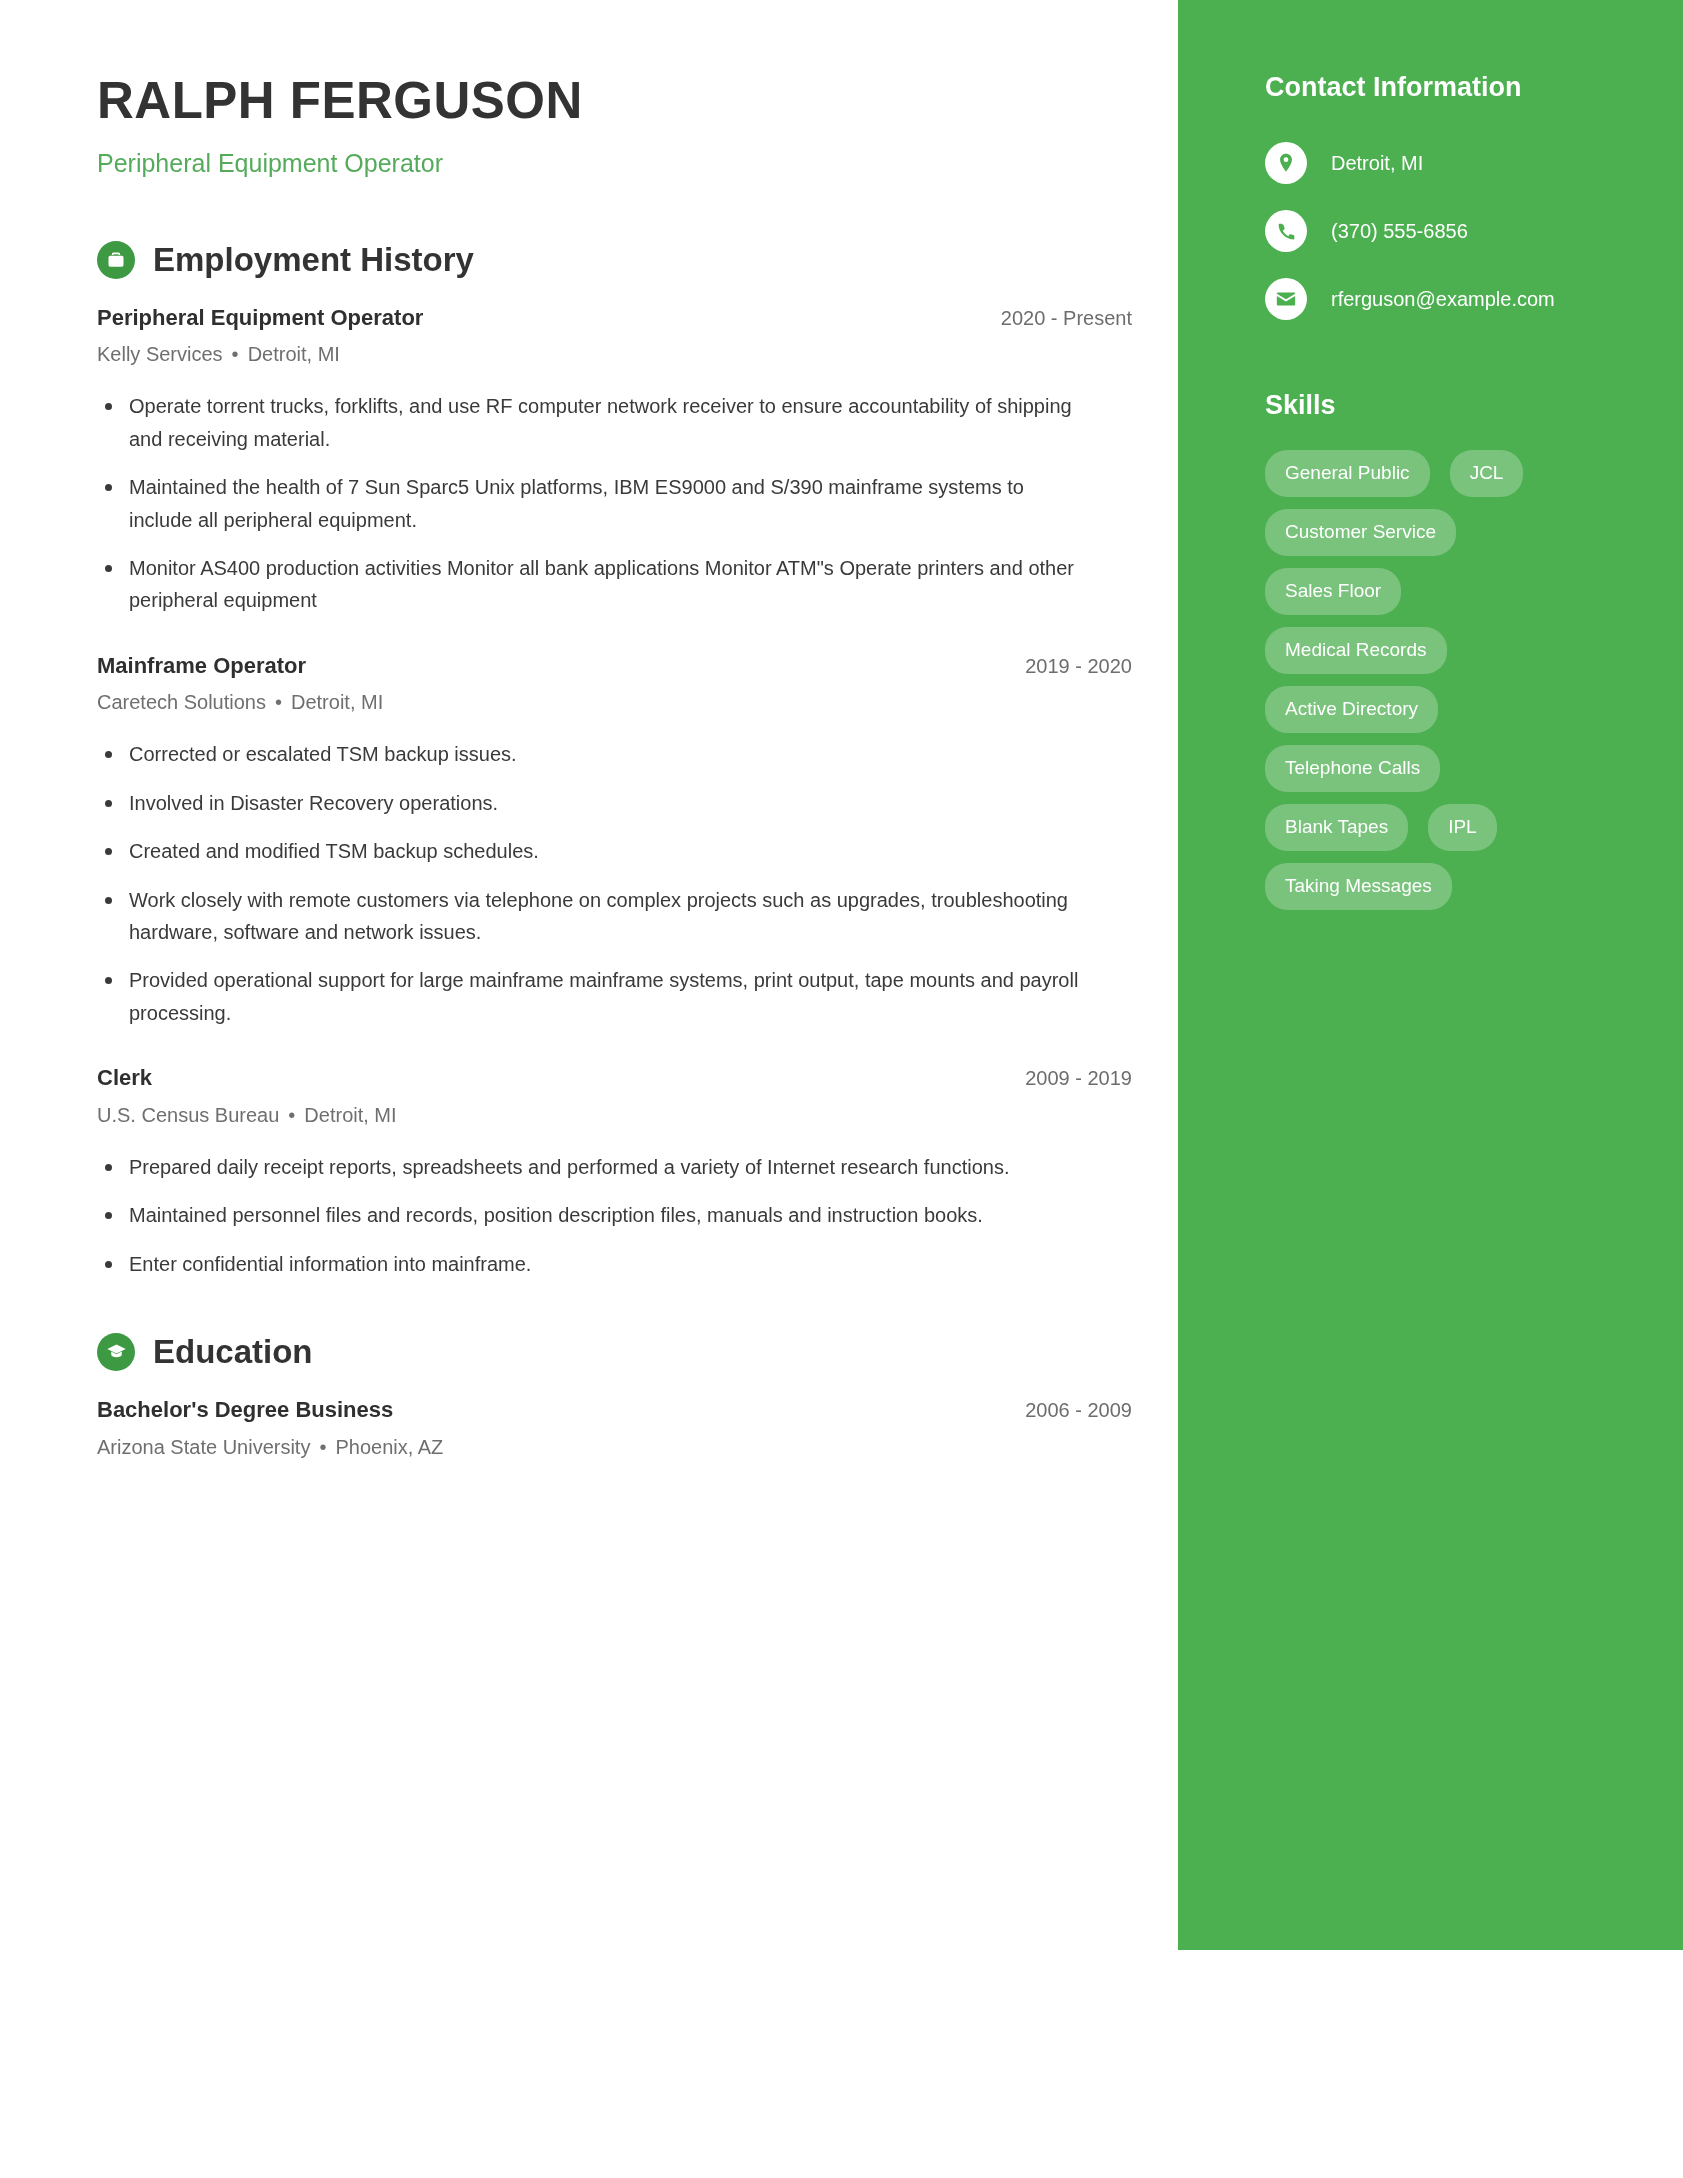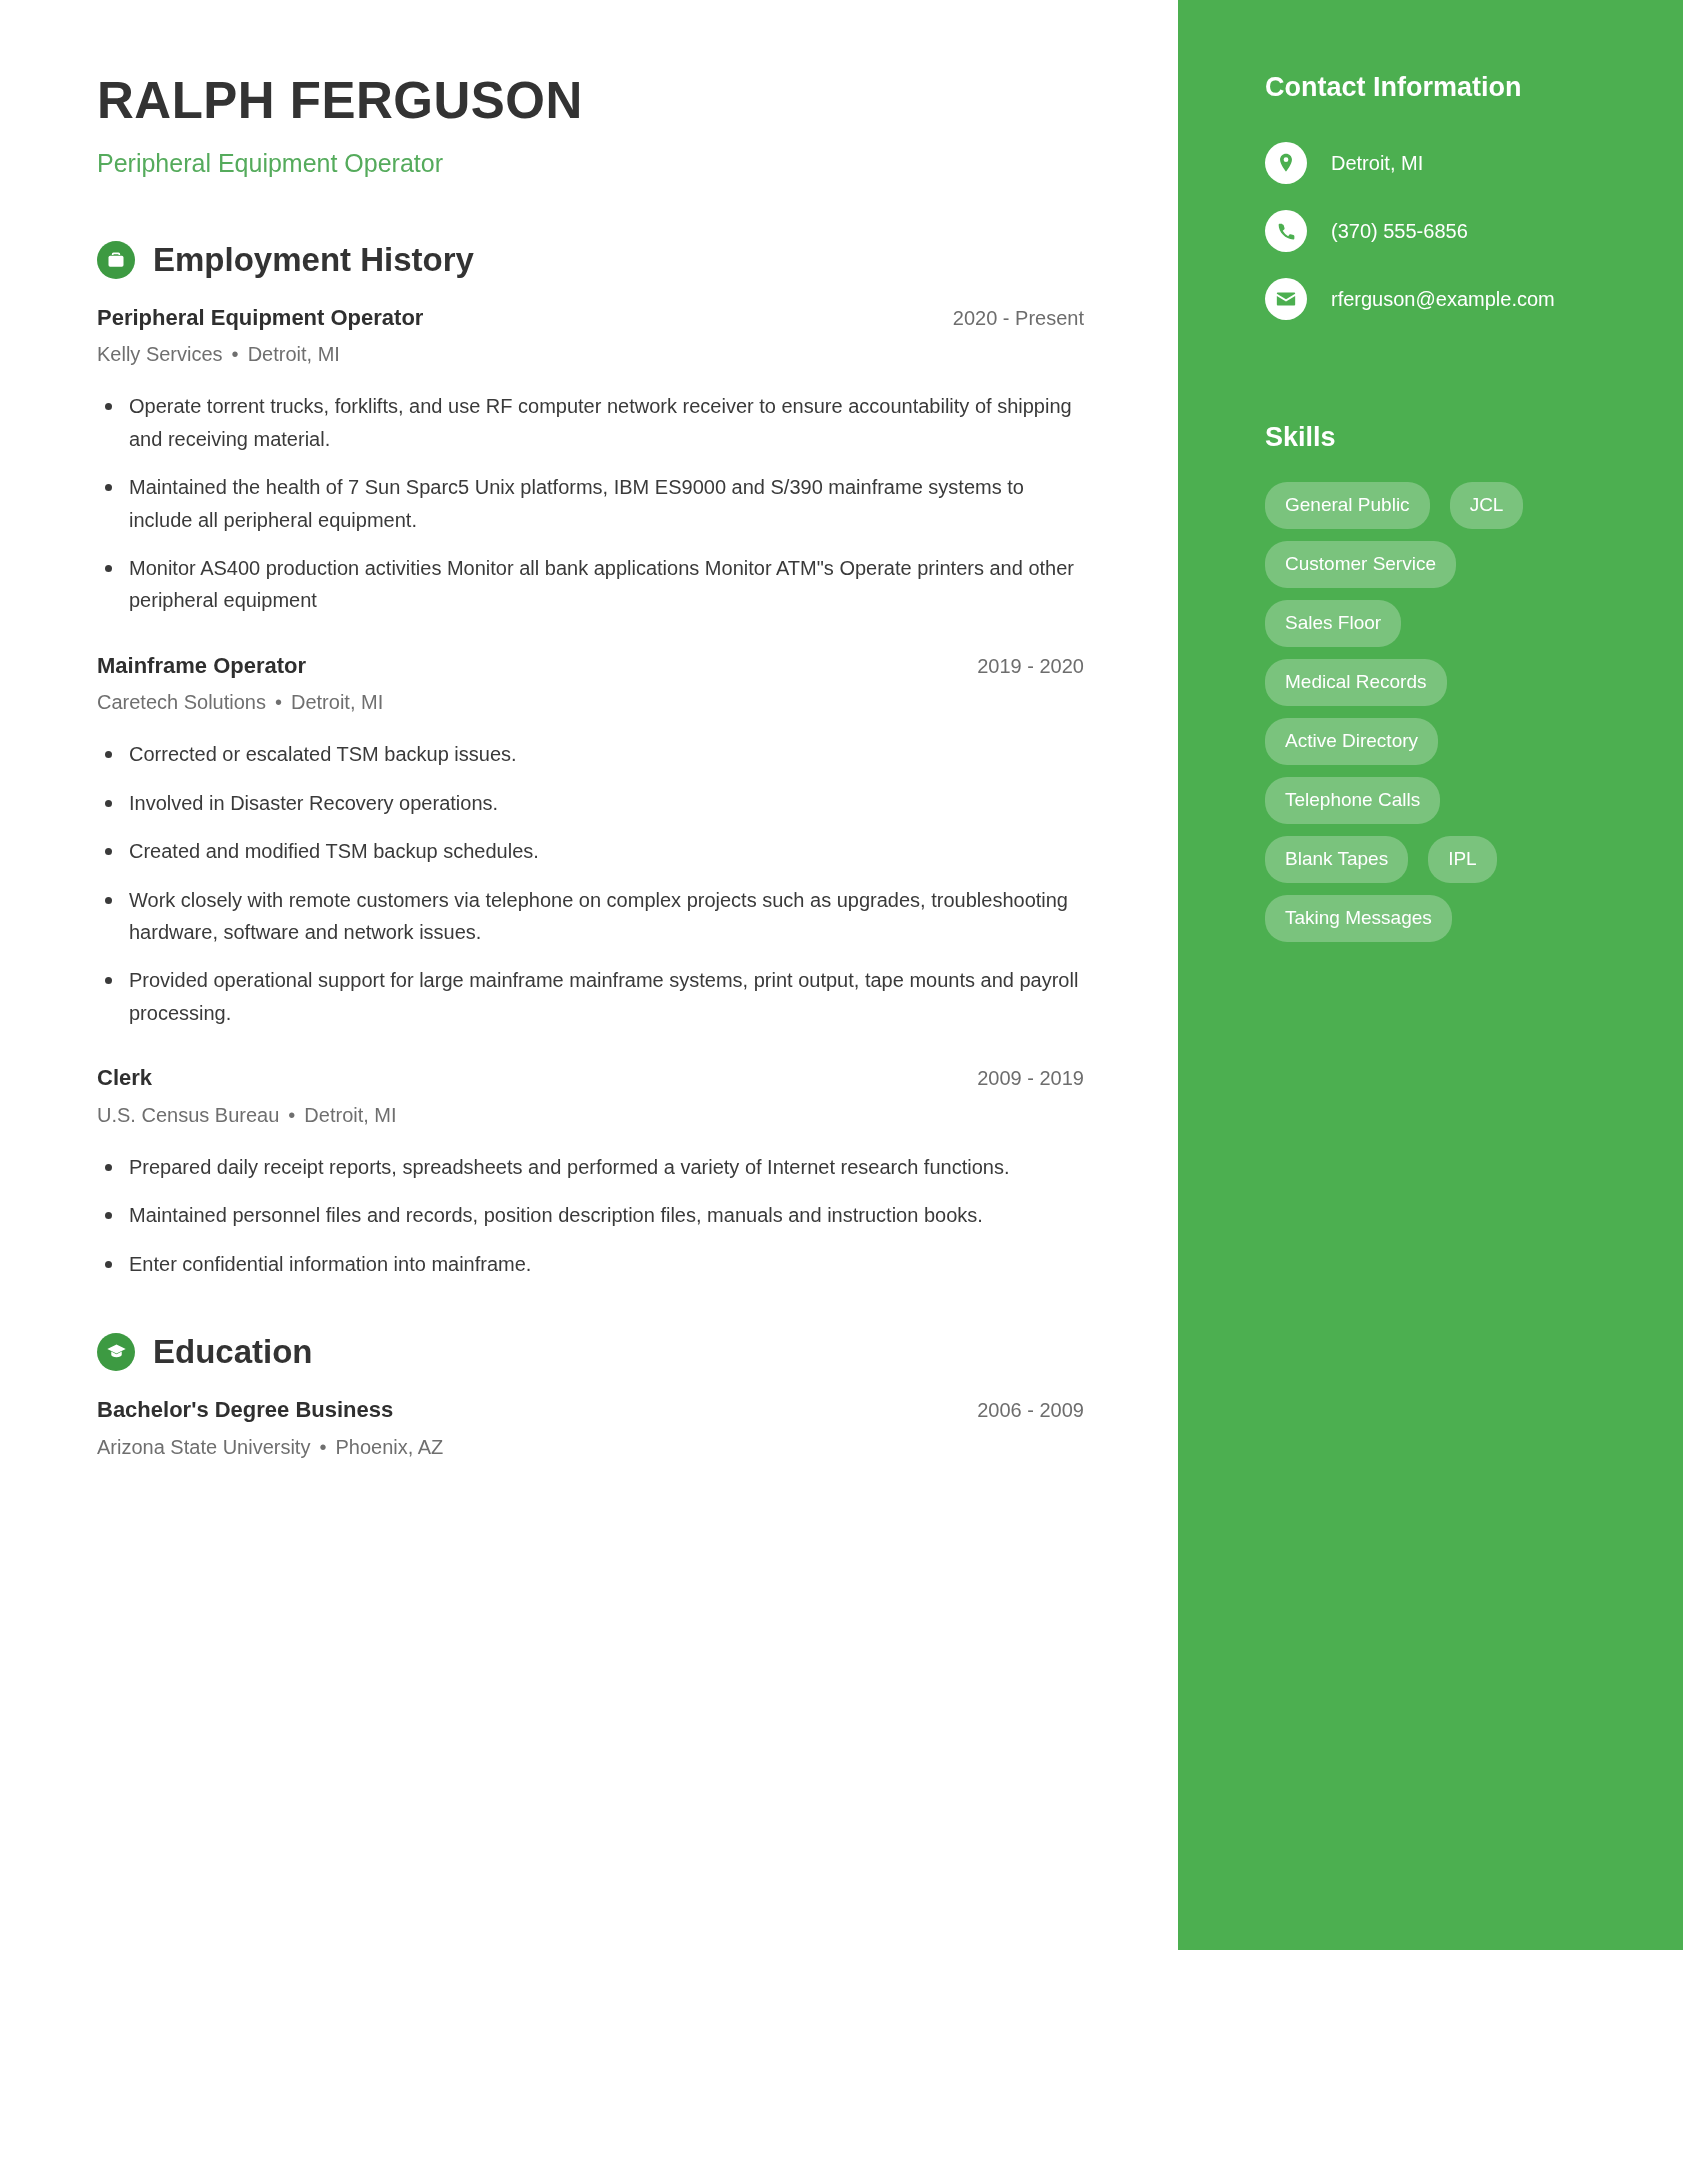--- a/index.html
+++ b/index.html
@@ -17,21 +17,21 @@
     height: 2178px;
     display: flex;
     background: #ffffff;
     overflow: hidden;
   }
 
   
   .main {
     width: 1178px;
     height: 2178px;
-    padding: 71px 94px 0 97px;
+    padding: 71px 46px 0 97px;
     background: #ffffff;
     border-radius: 12px;
   }
 
   .name {
     font-size: 51px;
     font-weight: bold;
     color: #333333;
     letter-spacing: 0.5px;
     line-height: 1.18;
@@ -141,21 +141,21 @@
     padding: 71px 61px 0 87px;
     color: #ffffff;
   }
 
   .side-title {
     font-size: 27px;
     font-weight: bold;
     color: #ffffff;
     line-height: 1.2;
   }
-  .side-title.skills-title { margin-top: 101px; }
+  .side-title.skills-title { margin-top: 69px; }
 
   .contact-list { margin-top: 38px; }
 
   .contact-row {
     display: flex;
     align-items: flex-start;
     margin-bottom: 25px;
   }
 
   .contact-icon {

